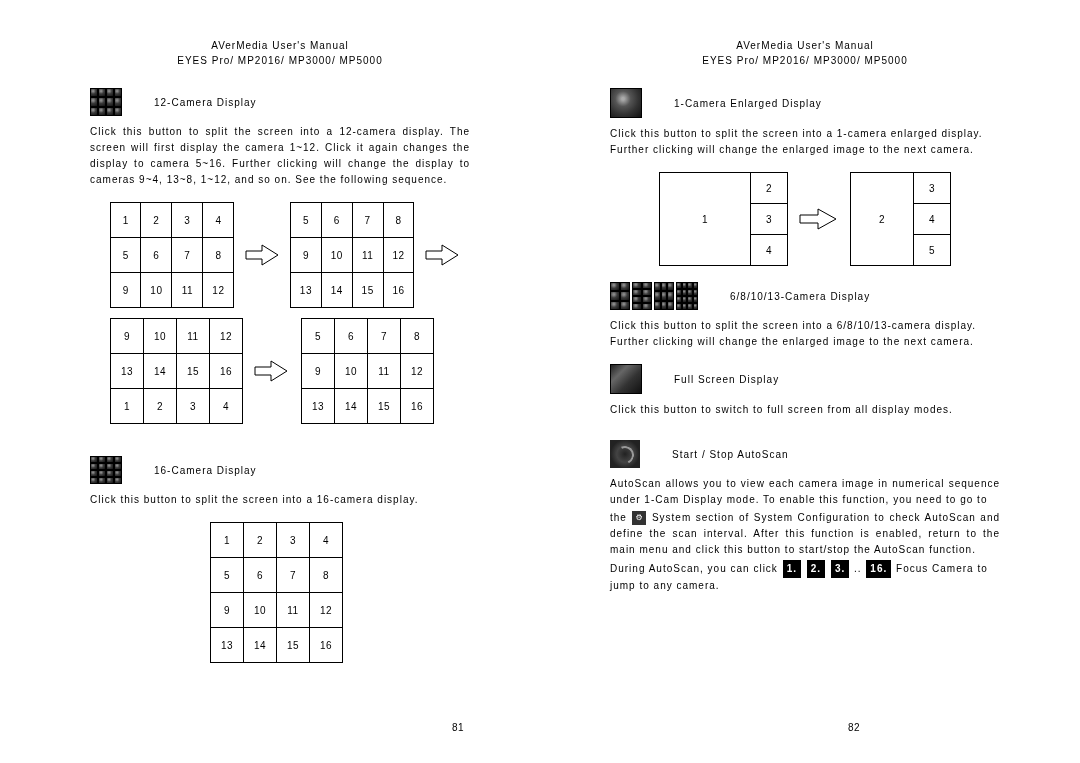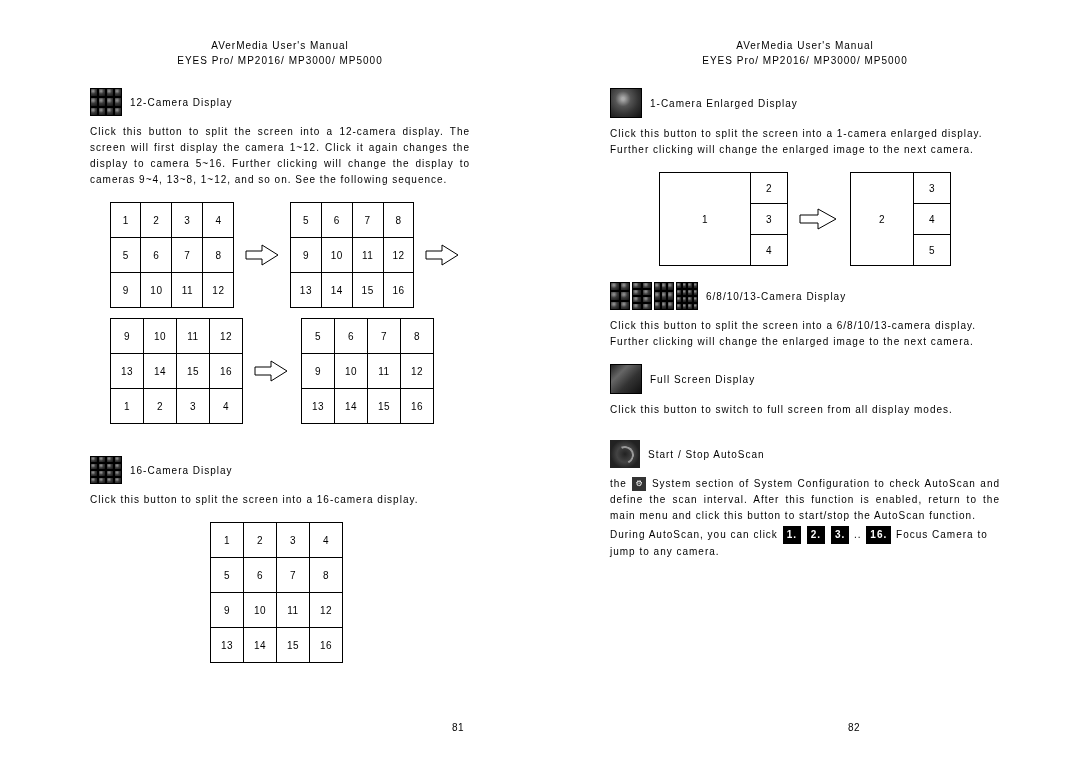--- a/index.html
+++ b/index.html
@@ -29,20 +29,21 @@
   .subheader {
     text-align: center;
     font-size: 10px;
     letter-spacing: 1px;
     margin-bottom: 22px;
   }
   .section-header {
     display: flex;
     align-items: center;
     margin: 2px 0 8px 0;
+    gap: 24px;
   }
   .icon {
     width: 32px;
     height: 28px;
     margin-right: 8px;
     display: inline-block;
     vertical-align: middle;
   }
   .icon-grid {
     display: grid;
@@ -495,20 +496,21 @@
   </div>
   <div class="para">Click this button to switch to full screen from all display modes.</div>
 
   <div style="height:6px"></div>
 
   <div class="section-header">
     <span class="icon-swirl"></span>
     <span class="sec-title">Start / Stop AutoScan</span>
   </div>
 
+  <div class="para just" style="margin-bottom:2px;">AutoScan allows you to view each camera image in numerical sequence under 1-Cam Display mode.  To enable this function, you need to go to</div>
   <div class="para just" style="margin-bottom:2px;">
     <span>the</span>
     <span class="mini-inline" data-sym="⚙"></span>
     <span>System section of System Configuration to check AutoScan and define the scan interval.  After this function is enabled, return to the main menu and click this button to start/stop the AutoScan function.</span>
   </div>
   <div class="para">
     <span>During AutoScan, you can click</span>
     <span class="black-btn">1.</span>
     <span class="black-btn">2.</span>
     <span class="black-btn">3.</span>

